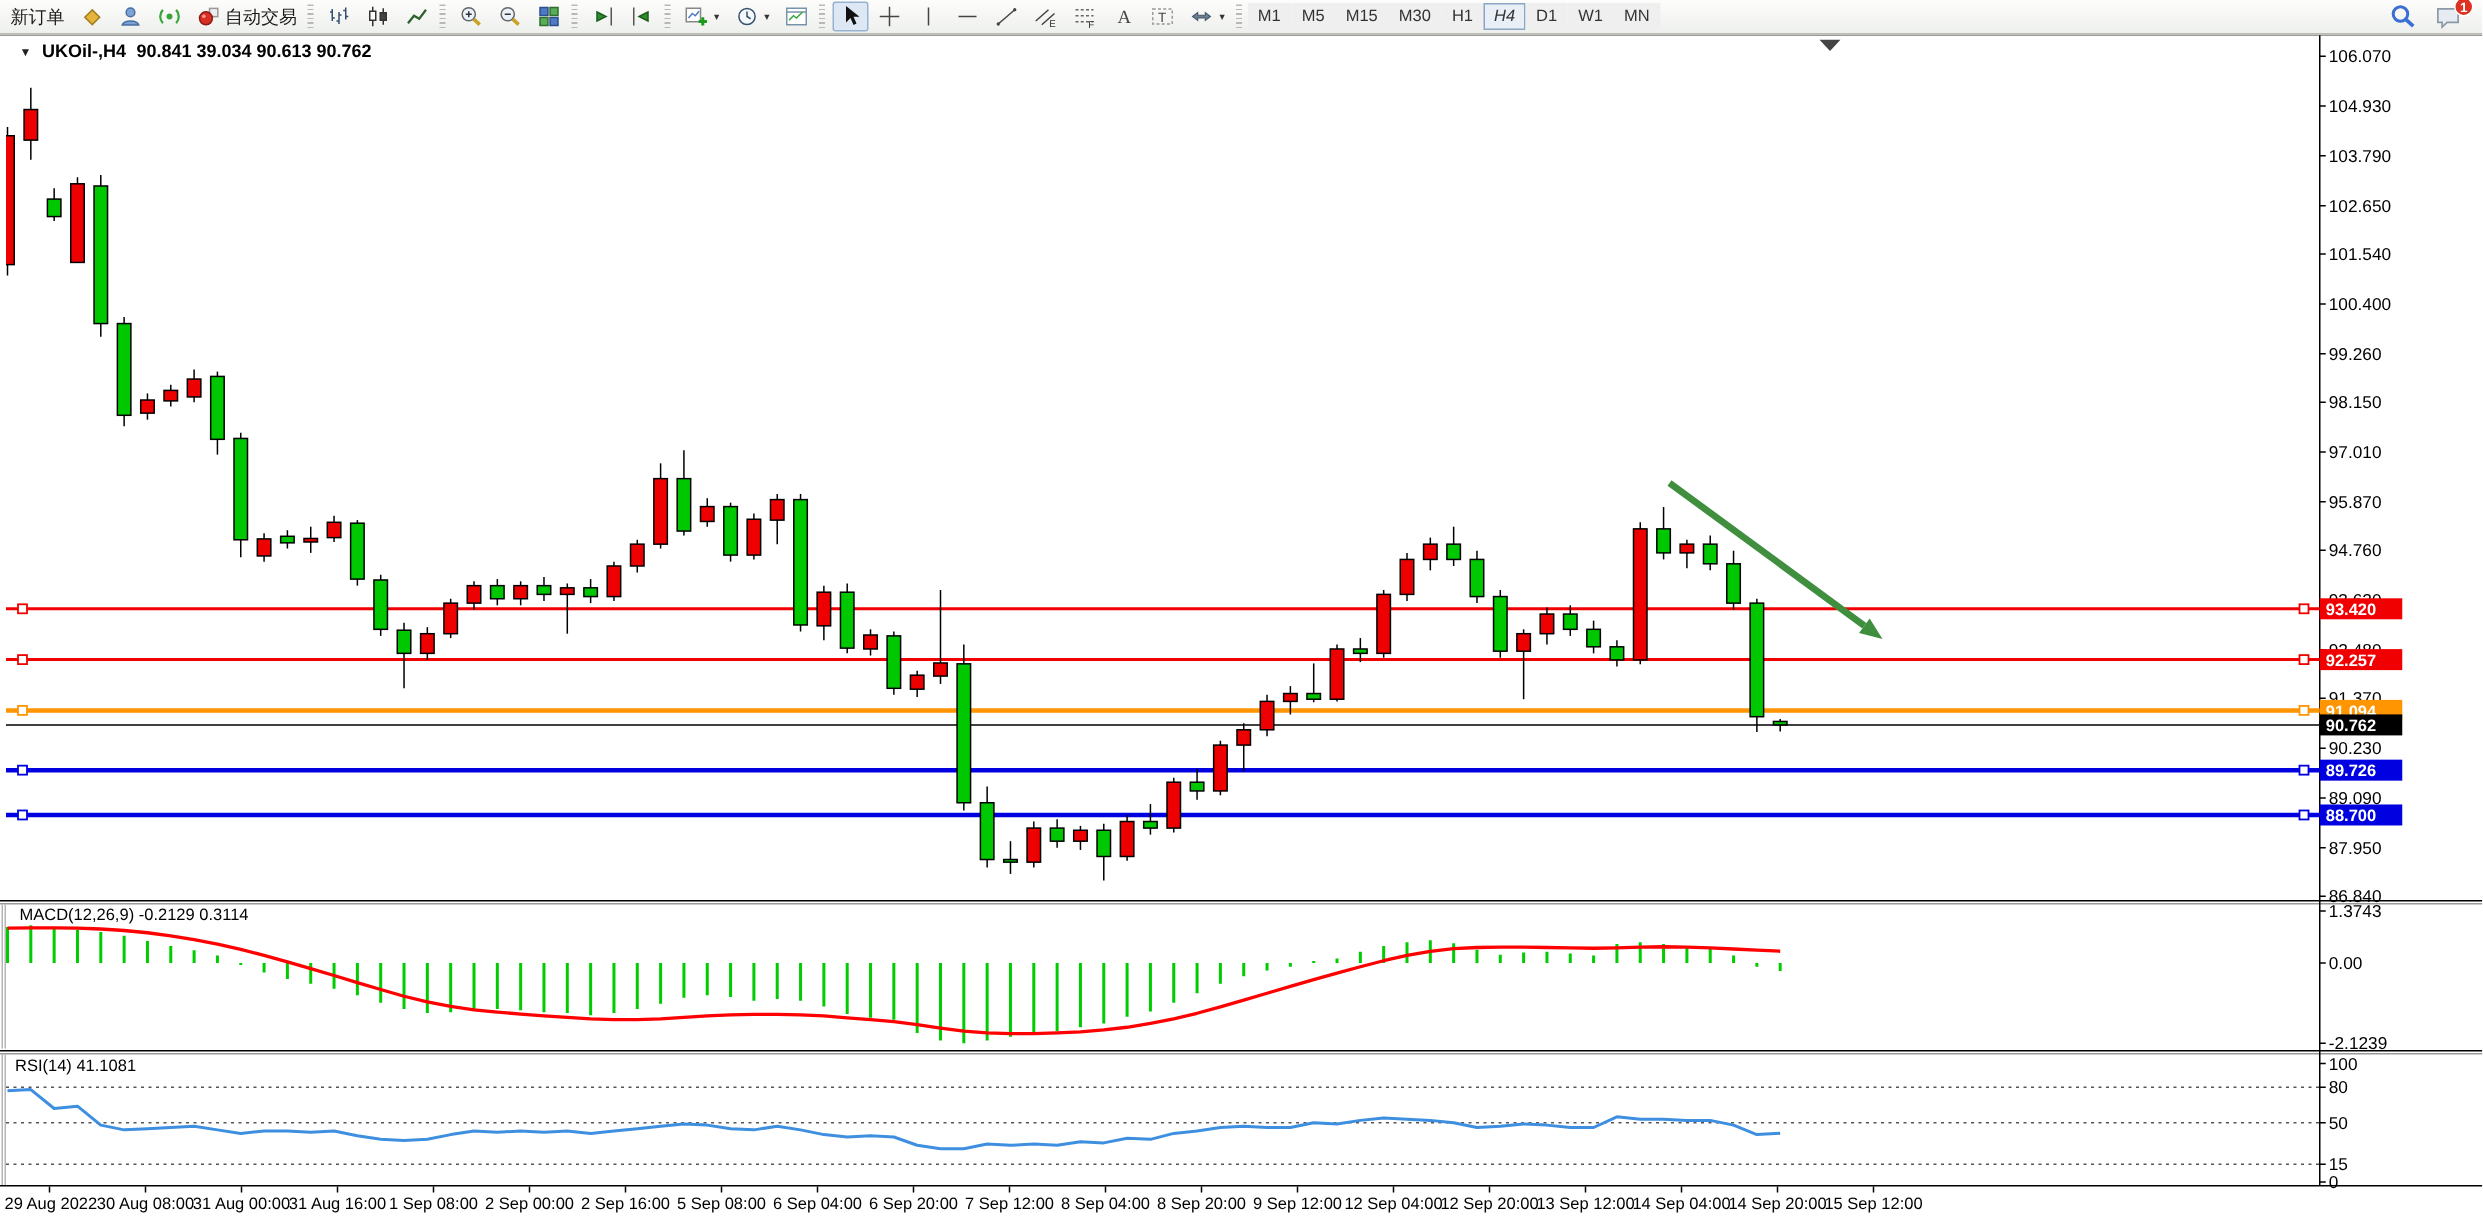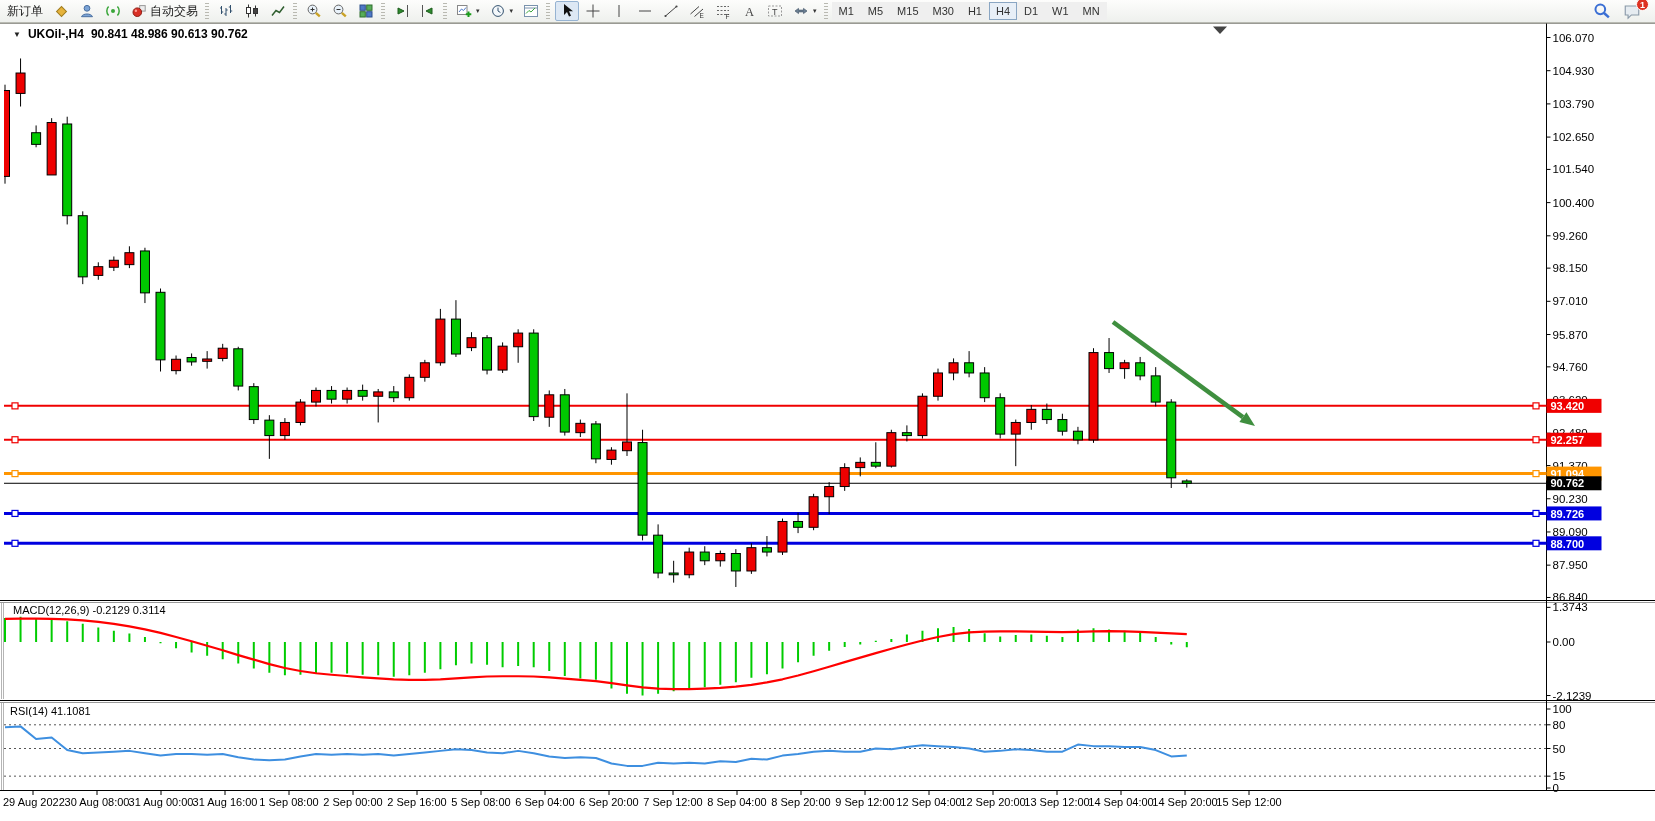--- a/index.html
+++ b/index.html
@@ -12,21 +12,21 @@
   .tb-grip{width:4px;height:16px;margin:0 4px 0 2px;flex:0 0 auto;
     background:repeating-linear-gradient(to bottom,#b9b9b1 0 1px,transparent 1px 3px);}
   .tb-btn{display:flex;align-items:center;gap:3px;height:20px;padding:0 3px;margin:0 1px;
     border:1px solid transparent;border-radius:2px;background:transparent;cursor:default;
     font:12px "Liberation Sans",sans-serif;color:#1a1a1a;white-space:nowrap;}
   .tb-btn.active{background:#dde8f4;border-color:#96b3d2;}
   .tb-btn svg{width:16px;height:16px;display:block;}
   .dd-arrow{font-size:7px;color:#333;margin-left:1px;}
   .tf-btn{font:11px "Liberation Sans",sans-serif;color:#333;padding:0 6px;height:18px;
     display:flex;align-items:center;border:1px solid transparent;margin:0;}
-  .tf-btn.active{border-color:#8aa6c3;background:#e8eff7;}
+  .tf-btn.active{border-color:#8aa6c3;background:#e8eff7;font-style:italic;}
   #tb-right{margin-left:auto;display:flex;align-items:center;gap:12px;padding-right:12px;}
   .tb-iconbtn{position:relative;display:block;width:18px;height:18px;}
   .tb-iconbtn svg{width:18px;height:18px;}
   .badge{position:absolute;top:-4px;right:-8px;min-width:13px;height:13px;border-radius:8px;
     background:#dd3222;border:1px solid #fff;color:#fff;text-align:center;
     font:bold 9px/13px "Liberation Sans",sans-serif;padding:0 2px;box-sizing:border-box;}
   
   .overlay{position:absolute;z-index:5;font-family:"Liberation Sans",sans-serif;color:#000;}
   #chart-title{top:27px;left:13px;display:flex;align-items:center;gap:7px;
     font-size:12px;font-weight:bold;}
@@ -636,18 +636,18 @@
         <line x1="1185" y1="791" x2="1185" y2="795" stroke="#000"></line>
         <text y="806" x="1185" text-anchor="middle">14 Sep 20:00</text>
         <line x1="1249" y1="791" x2="1249" y2="795" stroke="#000"></line>
         <text y="806" x="1249" text-anchor="middle">15 Sep 12:00</text>
       </g>
     </svg>
 
   <div id="chart-title" class="overlay">
     <span class="tri">▼</span>
     <span>UKOil-,H4</span>
-    <span>90.841 48.986 90.613 90.762</span>
+    <span>90.841 39.034 90.613 90.762</span>
   </div>
   <div id="macd-label" class="overlay">MACD(12,26,9) -0.2129 0.3114</div>
   <div id="rsi-label" class="overlay">RSI(14) 41.1081</div>
 
 </div>
 
 </body></html>

